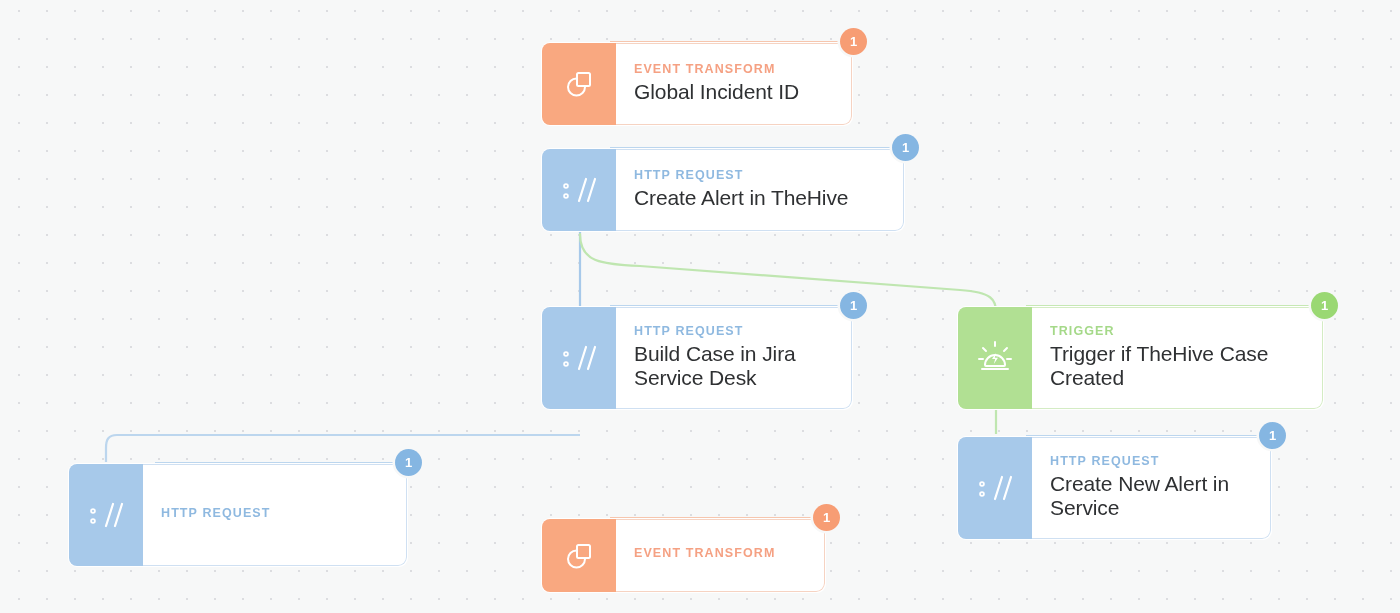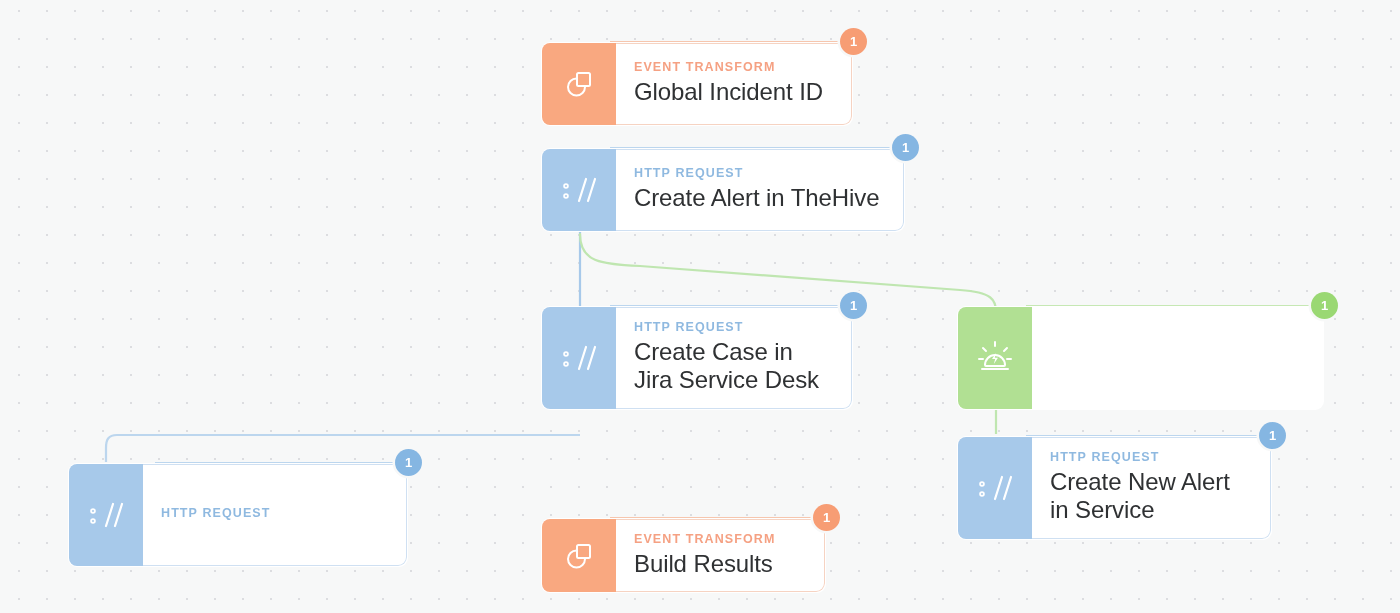--- a/index.html
+++ b/index.html
@@ -76,21 +76,21 @@
   }
   .node-kind {
     font-size: 12.5px;
     font-weight: bold;
     letter-spacing: 1.1px;
     text-transform: uppercase;
     margin-bottom: 3px;
     line-height: 1.1;
   }
   .node-title {
-    font-size: 24px;
+    font-size: 21px;
     color: #2f3133;
     line-height: 1.18;
     letter-spacing: -0.1px;
   }
 
   
   .c-orange .node-icon { background: #f9a880; }
   .c-orange .node-kind { color: #f5a183; }
   .c-orange .node-body { border-color: #f6d3c2; }
 
@@ -219,40 +219,44 @@
     <div class="node-icon">
       <svg class="icon-svg" width="40" height="30" viewBox="0 0 40 30">
         <circle cx="7" cy="11" r="1.9" fill="none" stroke="#ffffff" stroke-width="1.8"></circle>
         <circle cx="7" cy="21" r="1.9" fill="none" stroke="#ffffff" stroke-width="1.8"></circle>
         <line x1="20" y1="26" x2="27" y2="4" stroke="#ffffff" stroke-width="2.2" stroke-linecap="round"></line>
         <line x1="29" y1="26" x2="36" y2="4" stroke="#ffffff" stroke-width="2.2" stroke-linecap="round"></line>
       </svg>
     </div>
     <div class="node-body">
       <div class="node-kind">HTTP REQUEST</div>
-      <div class="node-title">Create Case in Jira Service Desk</div>
+      <div class="node-title">Build Case in Jira Service Desk</div>
     </div>
   </div>
   <div class="badge">1</div>
 </div>
 
 <div class="node c-green" style="left:957px; top:306px; width:367px; height:104px;">
   <div class="node-inner">
     <div class="node-icon">
       <svg class="icon-svg" width="38" height="34" viewBox="0 0 38 34">
         <path d="M10 25 h18 a1 1 0 0 0 1 -1 a10 10 0 0 0 -20 0 a1 1 0 0 0 1 1 z" fill="none" stroke="#ffffff" stroke-width="2" stroke-linejoin="round"></path>
         <line x1="6" y1="28" x2="32" y2="28" stroke="#ffffff" stroke-width="2" stroke-linecap="round"></line>
         <path d="M20 12 l-4 6 h3.2 l-1.4 5 l4.2 -6.2 h-3.2 z" fill="#ffffff"></path>
         <line x1="3" y1="18" x2="7" y2="18" stroke="#ffffff" stroke-width="2" stroke-linecap="round"></line>
         <line x1="31" y1="18" x2="35" y2="18" stroke="#ffffff" stroke-width="2" stroke-linecap="round"></line>
         <line x1="19" y1="1" x2="19" y2="5" stroke="#ffffff" stroke-width="2" stroke-linecap="round"></line>
         <line x1="7" y1="7" x2="10" y2="10" stroke="#ffffff" stroke-width="2" stroke-linecap="round"></line>
         <line x1="31" y1="7" x2="28" y2="10" stroke="#ffffff" stroke-width="2" stroke-linecap="round"></line>
       </svg>
     </div>
+    <div class="node-body">
+      <div class="node-kind">TRIGGER</div>
+      <div class="node-title">Trigger if TheHive Case Created</div>
+    </div>
   </div>
   <div class="badge">1</div>
 </div>
 
 <div class="node c-blue" style="left:957px; top:436px; width:315px; height:104px;">
   <div class="node-inner">
     <div class="node-icon">
       <svg class="icon-svg" width="40" height="30" viewBox="0 0 40 30">
         <circle cx="7" cy="11" r="1.9" fill="none" stroke="#ffffff" stroke-width="1.8"></circle>
         <circle cx="7" cy="21" r="1.9" fill="none" stroke="#ffffff" stroke-width="1.8"></circle>
@@ -288,17 +292,16 @@
 <div class="node c-orange" style="left:541px; top:518px; width:285px; height:75px;">
   <div class="node-inner">
     <div class="node-icon">
       <svg class="icon-svg" width="34" height="34" viewBox="0 0 34 34">
         <circle cx="14.5" cy="20" r="8.5" fill="none" stroke="#ffffff" stroke-width="2"></circle>
         <rect x="15" y="6" width="13" height="13" rx="1.5" fill="#f9a880" stroke="#ffffff" stroke-width="2"></rect>
       </svg>
     </div>
     <div class="node-body">
       <div class="node-kind">EVENT TRANSFORM</div>
-      <div class="node-title">Build Results</div>
     </div>
   </div>
   <div class="badge">1</div>
 </div>
 
 </body></html>

